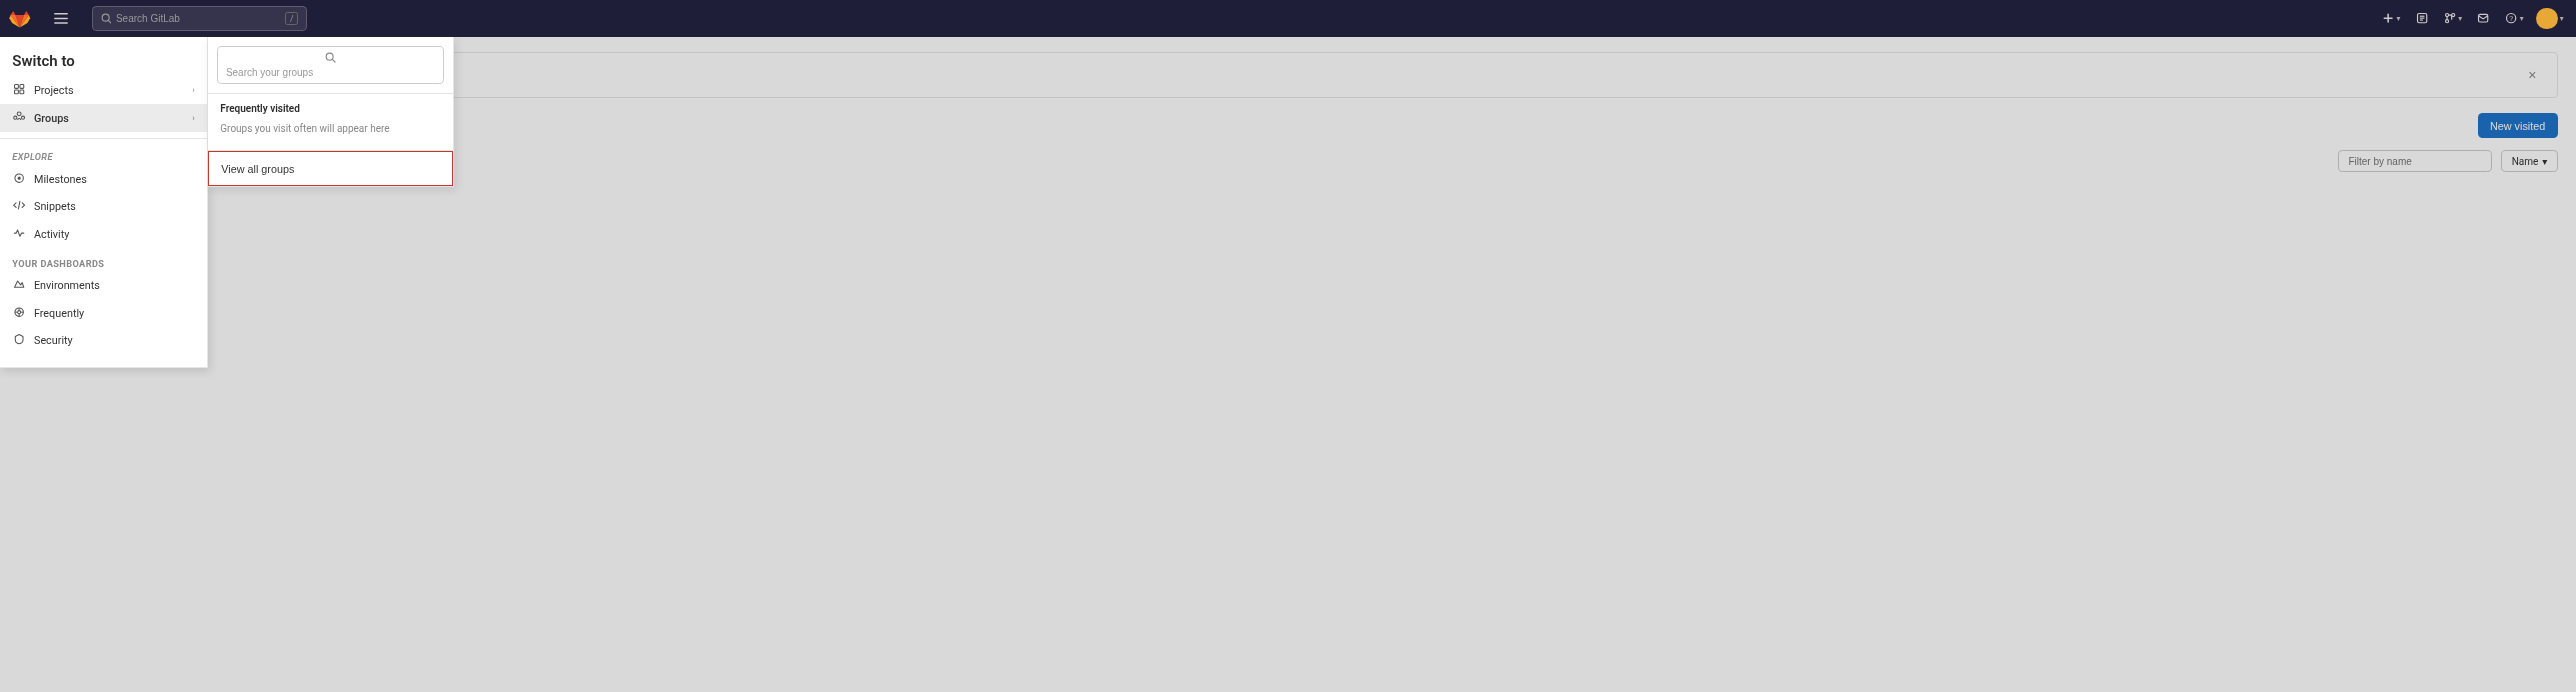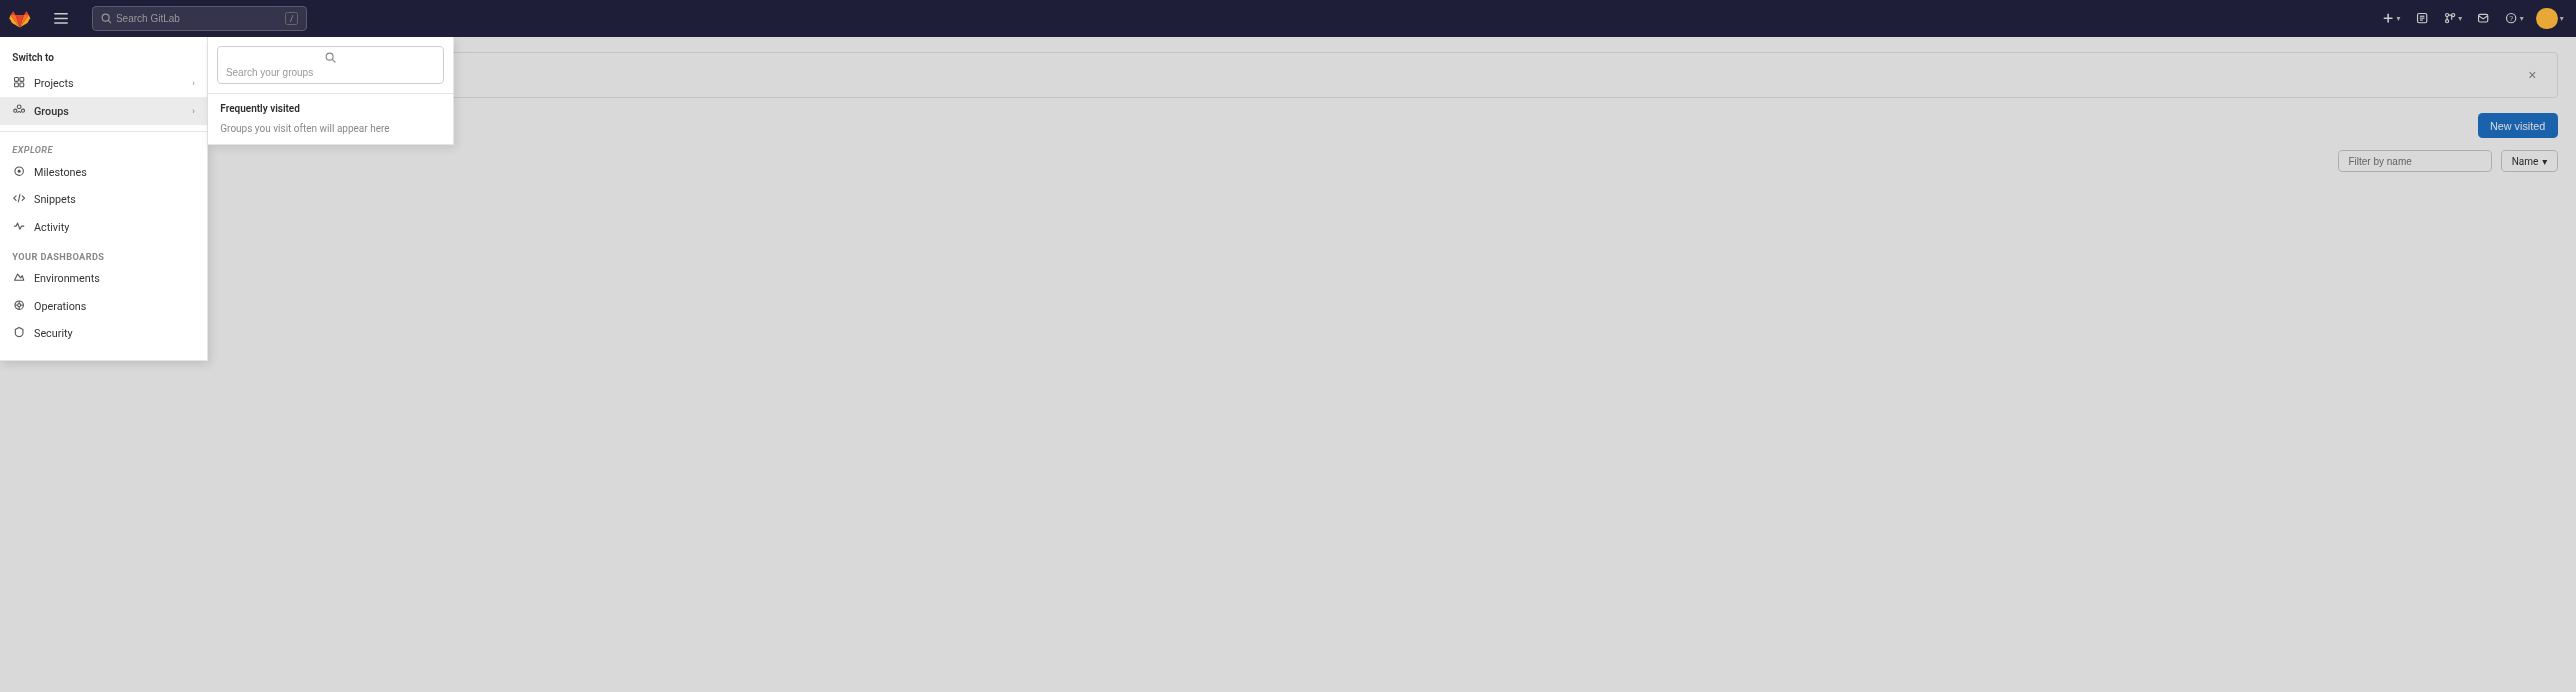--- a/index.html
+++ b/index.html
@@ -108,21 +108,21 @@
       width: 208px;
       background: #fff;
       border-right: 0.8px solid #e5e5e5;
       border-bottom: 0.8px solid #e5e5e5;
       box-shadow: 1.5px 3.1px 9.2px rgba(0,0,0,0.12);
       z-index: 150;
       padding: 12.3px 0;
     }
 
     .panel-section-label {
-      font-size: 10px;
+      font-size: 15px;
       font-weight: 600;
       color: #2d2d2d;
       padding: 3.1px 12.3px 6.2px;
     }
 
     .panel-item {
       display: flex;
       align-items: center;
       padding: 6.2px 12.3px;
       cursor: pointer;
@@ -511,21 +511,21 @@
       <span class="item-icon">
         <svg width="12.3" height="12.3" viewBox="0 0 16 16" fill="none">
           <circle cx="8" cy="8" r="5.5" stroke="#555" stroke-width="1.4" fill="none"></circle>
           <circle cx="8" cy="8" r="2" stroke="#555" stroke-width="1.4" fill="none"></circle>
           <line x1="8" y1="2.5" x2="8" y2="5.5" stroke="#555" stroke-width="1.4"></line>
           <line x1="8" y1="10.5" x2="8" y2="13.5" stroke="#555" stroke-width="1.4"></line>
           <line x1="2.5" y1="8" x2="5.5" y2="8" stroke="#555" stroke-width="1.4"></line>
           <line x1="10.5" y1="8" x2="13.5" y2="8" stroke="#555" stroke-width="1.4"></line>
         </svg>
       </span>
-      <span>Operations</span>
+      <span>Frequently</span>
     </div>
 
     <div class="panel-item">
       <span class="item-icon">
         <svg width="12.3" height="12.3" viewBox="0 0 16 16" fill="none">
           <path d="M8 2L3 4.5V9c0 2.5 2.5 4.5 5 5 2.5-.5 5-2.5 5-5V4.5L8 2z" stroke="#555" stroke-width="1.4" fill="none" stroke-linejoin="round"></path>
         </svg>
       </span>
       <span>Security</span>
     </div>
@@ -540,16 +540,19 @@
         </svg>
         <input type="text" placeholder="Search your groups" style="">
       </div>
     </div>
 
     <div class="frequently-visited">
       <div class="frequently-visited-title">Frequently visited</div>
       <div class="frequently-visited-sub">Groups you visit often will appear here</div>
     </div>
 
+    <div class="view-all-groups">
+      <button class="view-all-groups-btn">View all groups</button>
+    </div>
   </div>
 
 </div>
 
 
 </body></html>

